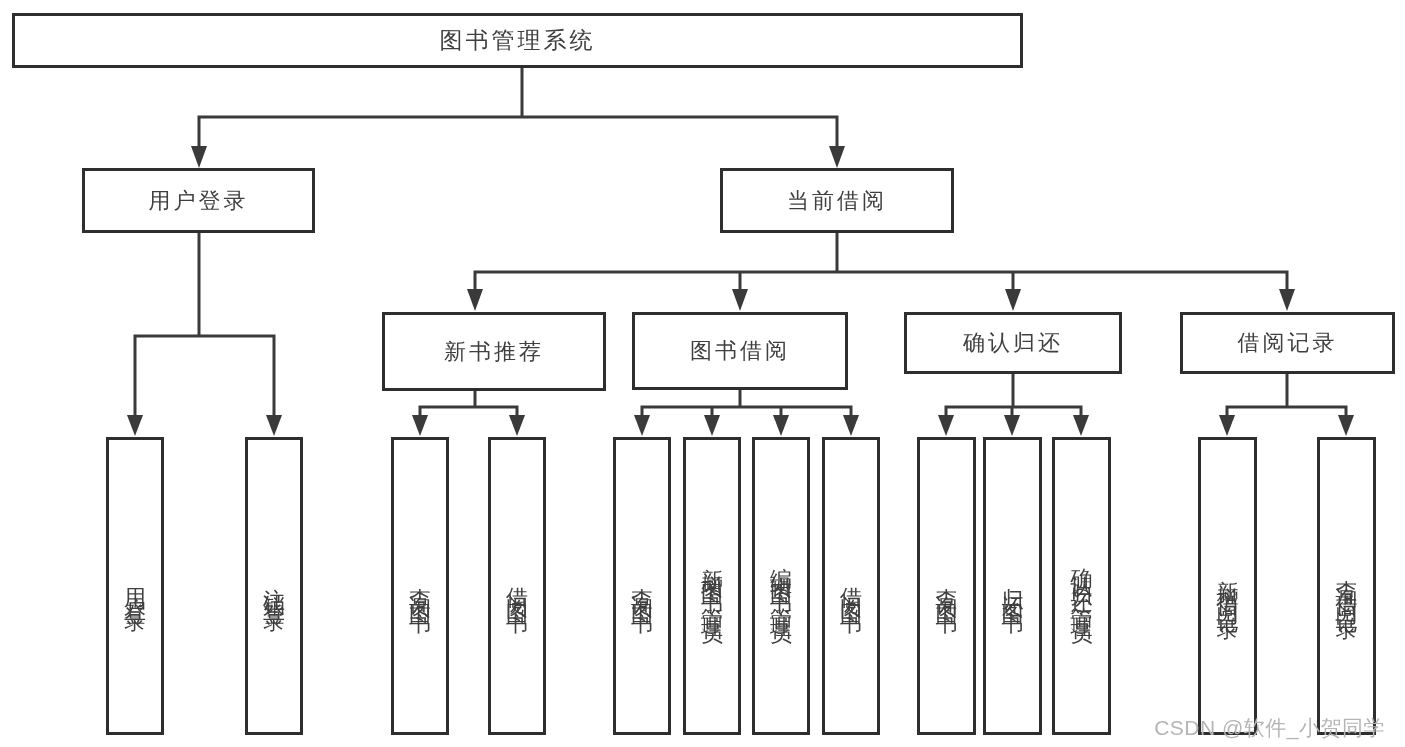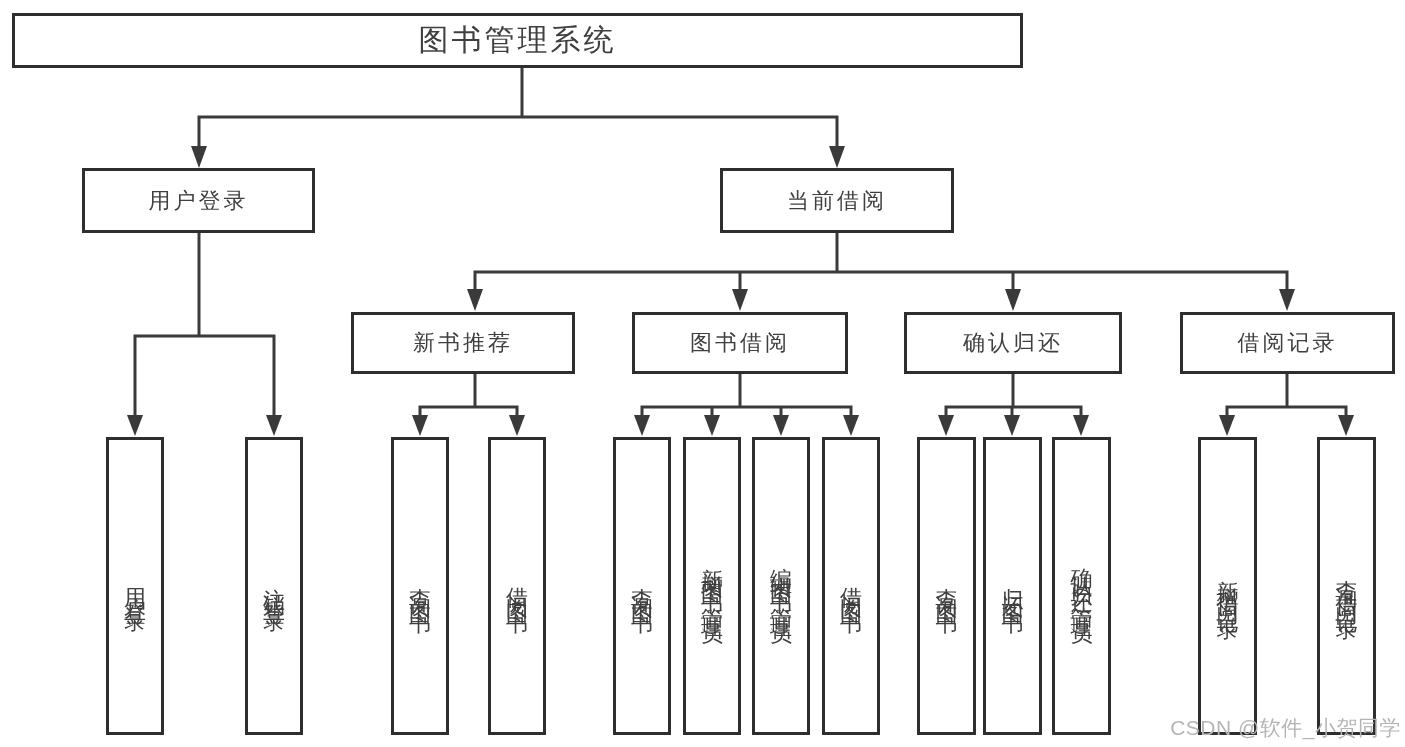--- a/index.html
+++ b/index.html
@@ -22,33 +22,33 @@
     display:flex;align-items:center;justify-content:center;
     z-index:1;
     color:#3f3f3f;
   }
   .htext{
     font-size:22px;
     letter-spacing:3px;
     white-space:nowrap;
     color:#3f3f3f;
   }
-  .root .htext{font-size:30px;}
+  .root .htext{font-size:23px;}
   .vtext{
     writing-mode:vertical-rl;
     text-orientation:mixed;
     font-size:22px;
     letter-spacing:8px;
     line-height:1;
     color:#3f3f3f;
     white-space:nowrap;
   }
   #watermark{
     position:absolute;
-    right:4px;top:714px;
+    right:20px;top:714px;
     z-index:2;
     font-size:21px;
     letter-spacing:0.5px;
     color:#b5b5b5;
     white-space:nowrap;
   }
   .cline{stroke:#3a3a3a;stroke-width:3;fill:none;}
   .ahead{fill:#3a3a3a;stroke:none;}
 </style>
 </head>
@@ -122,24 +122,24 @@
     <span class="htext">图书管理系统</span>
   </div>
 
   <div class="box" style="left:82px;top:168px;width:233px;height:65px">
     <span class="htext">用户登录</span>
   </div>
   <div class="box" style="left:720px;top:168px;width:234px;height:65px">
     <span class="htext">当前借阅</span>
   </div>
 
-  <div class="box" style="left:351px;top:312px;width:224px;height:62px">
+  <div class="box" style="left:382px;top:312px;width:224px;height:79px">
     <span class="htext">新书推荐</span>
   </div>
-  <div class="box" style="left:632px;top:312px;width:216px;height:62px">
+  <div class="box" style="left:632px;top:312px;width:216px;height:78px">
     <span class="htext">图书借阅</span>
   </div>
   <div class="box" style="left:904px;top:312px;width:218px;height:62px">
     <span class="htext">确认归还</span>
   </div>
   <div class="box" style="left:1180px;top:312px;width:215px;height:62px">
     <span class="htext">借阅记录</span>
   </div>
 
   <div class="box" style="left:106px;top:437px;width:58px;height:298px">

